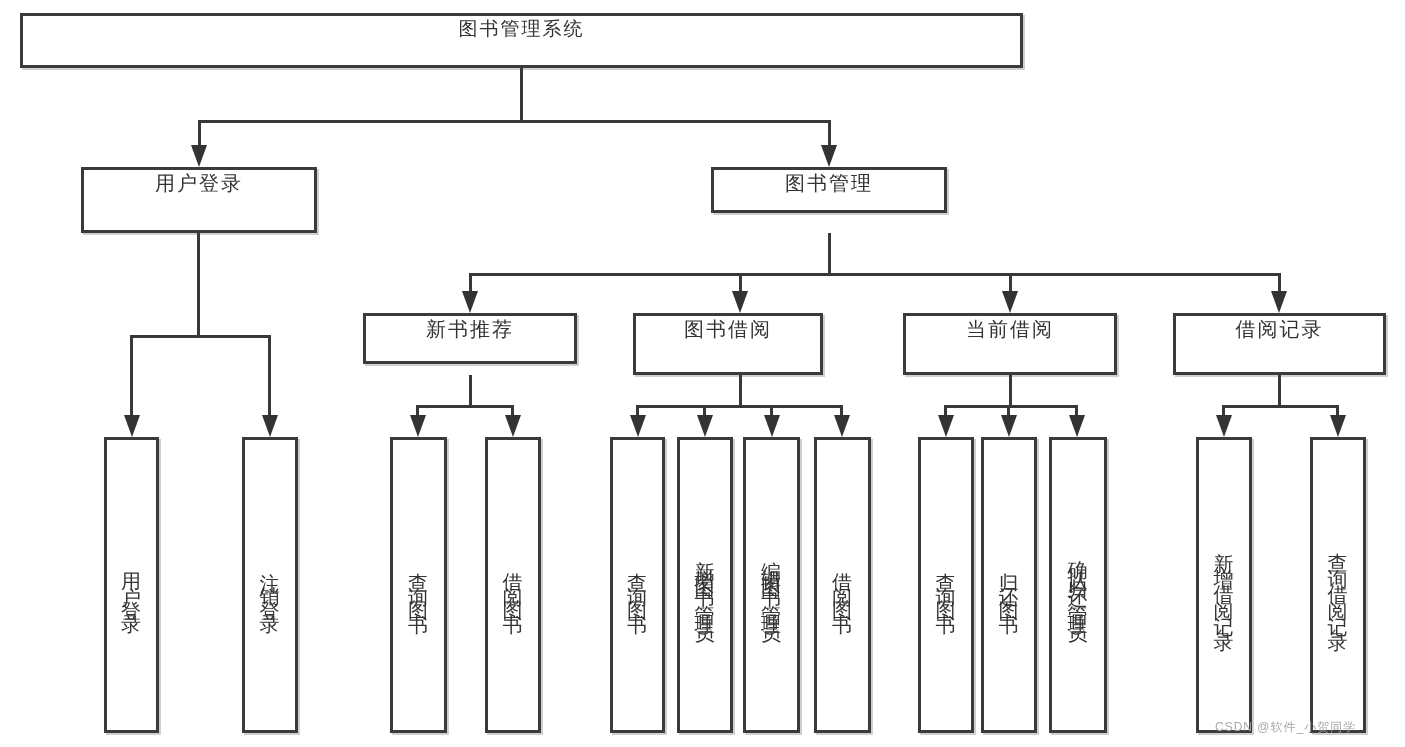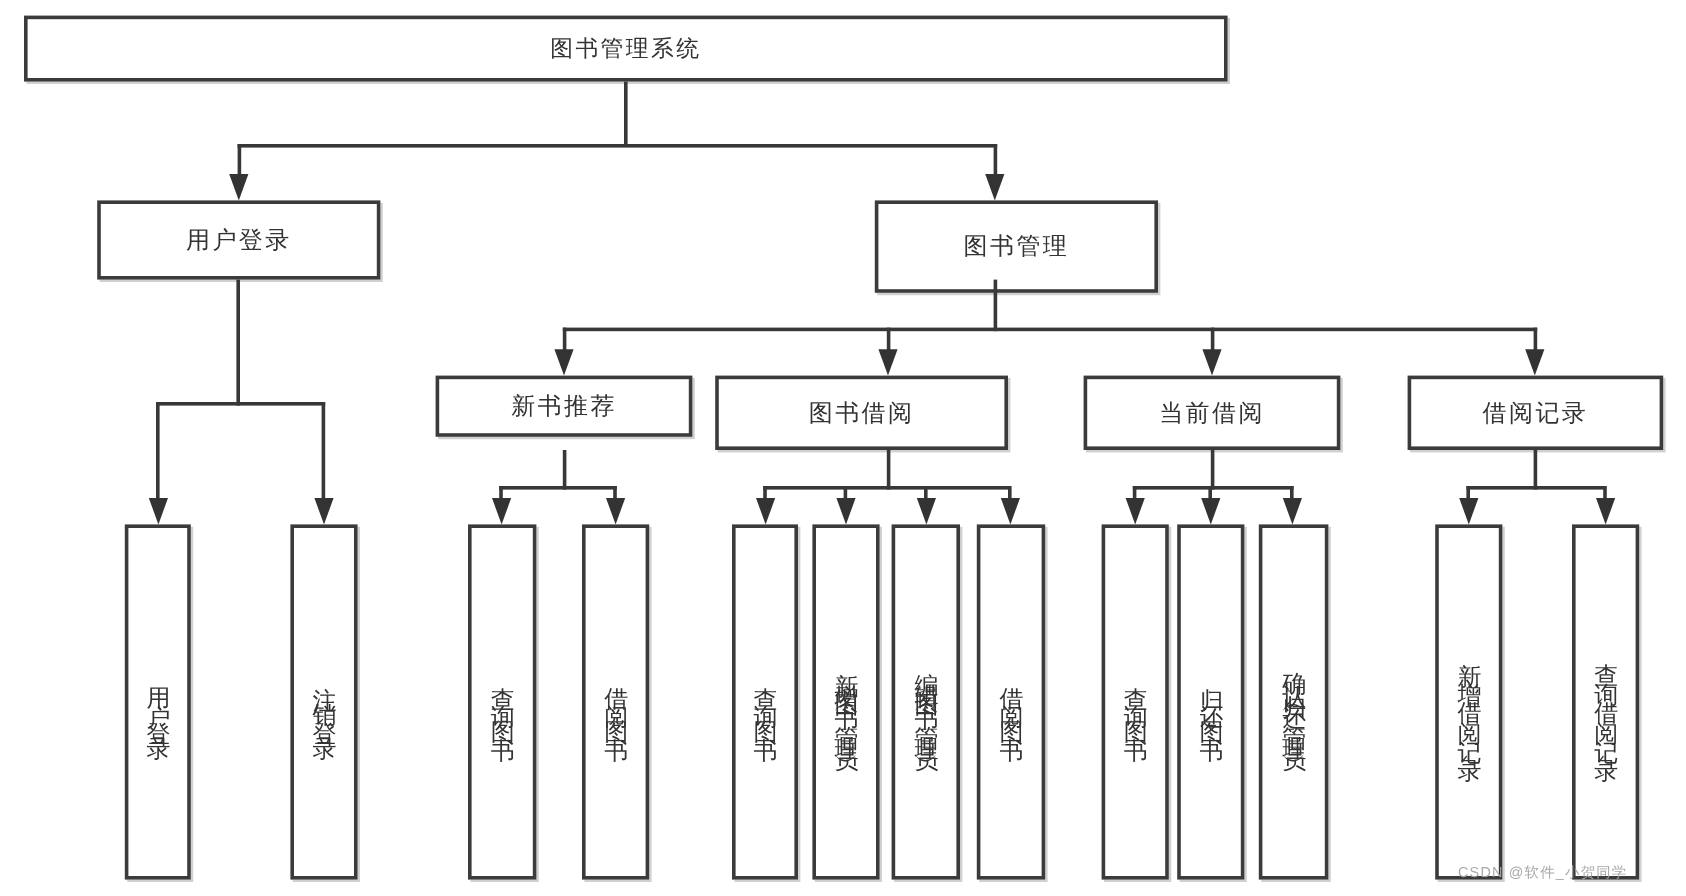--- a/index.html
+++ b/index.html
@@ -3,21 +3,21 @@
 <meta charset="utf-8">
 <style>
   html,body{margin:0;padding:0;background:#fff;}
   #canvas{
     position:relative;width:1405px;height:747px;background:#ffffff;overflow:hidden;
     font-family:"Liberation Sans","DejaVu Sans",sans-serif;color:#333;
   }
   .box{
     position:absolute;box-sizing:border-box;background:#fff;
     border:3px solid #3b3b3b;box-shadow:2px 2px 0 rgba(150,150,150,.45);
-    display:flex;align-items:center;justify-content:center;
+    display:flex;justify-content:center;
   }
   .hlabel{font-size:20px;letter-spacing:2px;color:#333;white-space:nowrap;}
   .vline{position:absolute;width:3px;background:#383838;}
   .hline{position:absolute;height:3px;background:#383838;}
   .arrow{
     position:absolute;width:0;height:0;
     border-left:8px solid transparent;border-right:8px solid transparent;
     border-top:22px solid #333;
   }
   .leaf{align-items:center;justify-content:center;}
@@ -45,21 +45,21 @@
   <div class="vline" style="left:520px;top:68px;height:53px;"></div>
   <div class="hline" style="left:198px;top:120px;width:633px;"></div>
   <div class="vline" style="left:198px;top:120px;height:30px;"></div>
   <div class="arrow" style="left:191px;top:145px;"></div>
   <div class="vline" style="left:828px;top:120px;height:30px;"></div>
   <div class="arrow" style="left:821px;top:145px;"></div>
 
   <div class="box" style="left:81px;top:167px;width:236px;height:66px;">
     <span class="hlabel">用户登录</span>
   </div>
-  <div class="box" style="left:729px;top:167px;width:236px;height:77px;">
+  <div class="box" style="left:711px;top:167px;width:236px;height:46px;">
     <span class="hlabel">图书管理</span>
   </div>
 
   <div class="vline" style="left:197px;top:233px;height:105px;"></div>
   <div class="hline" style="left:130px;top:335px;width:141px;"></div>
   <div class="vline" style="left:130px;top:335px;height:85px;"></div>
   <div class="arrow" style="left:124px;top:415px;"></div>
   <div class="vline" style="left:268px;top:335px;height:85px;"></div>
   <div class="arrow" style="left:262px;top:415px;"></div>
 
@@ -70,21 +70,21 @@
   <div class="vline" style="left:739px;top:273px;height:23px;"></div>
   <div class="arrow" style="left:732px;top:291px;"></div>
   <div class="vline" style="left:1009px;top:273px;height:23px;"></div>
   <div class="arrow" style="left:1002px;top:291px;"></div>
   <div class="vline" style="left:1278px;top:273px;height:23px;"></div>
   <div class="arrow" style="left:1271px;top:291px;"></div>
 
   <div class="box" style="left:363px;top:313px;width:214px;height:51px;">
     <span class="hlabel">新书推荐</span>
   </div>
-  <div class="box" style="left:596px;top:313px;width:244px;height:62px;">
+  <div class="box" style="left:633px;top:313px;width:190px;height:62px;">
     <span class="hlabel">图书借阅</span>
   </div>
   <div class="box" style="left:1173px;top:313px;width:213px;height:62px;">
     <span class="hlabel">借阅记录</span>
   </div>
   <div class="box" style="left:903px;top:313px;width:214px;height:62px;">
     <span class="hlabel">当前借阅</span>
   </div>
 
   <div class="vline" style="left:469px;top:375px;height:33px;"></div>

